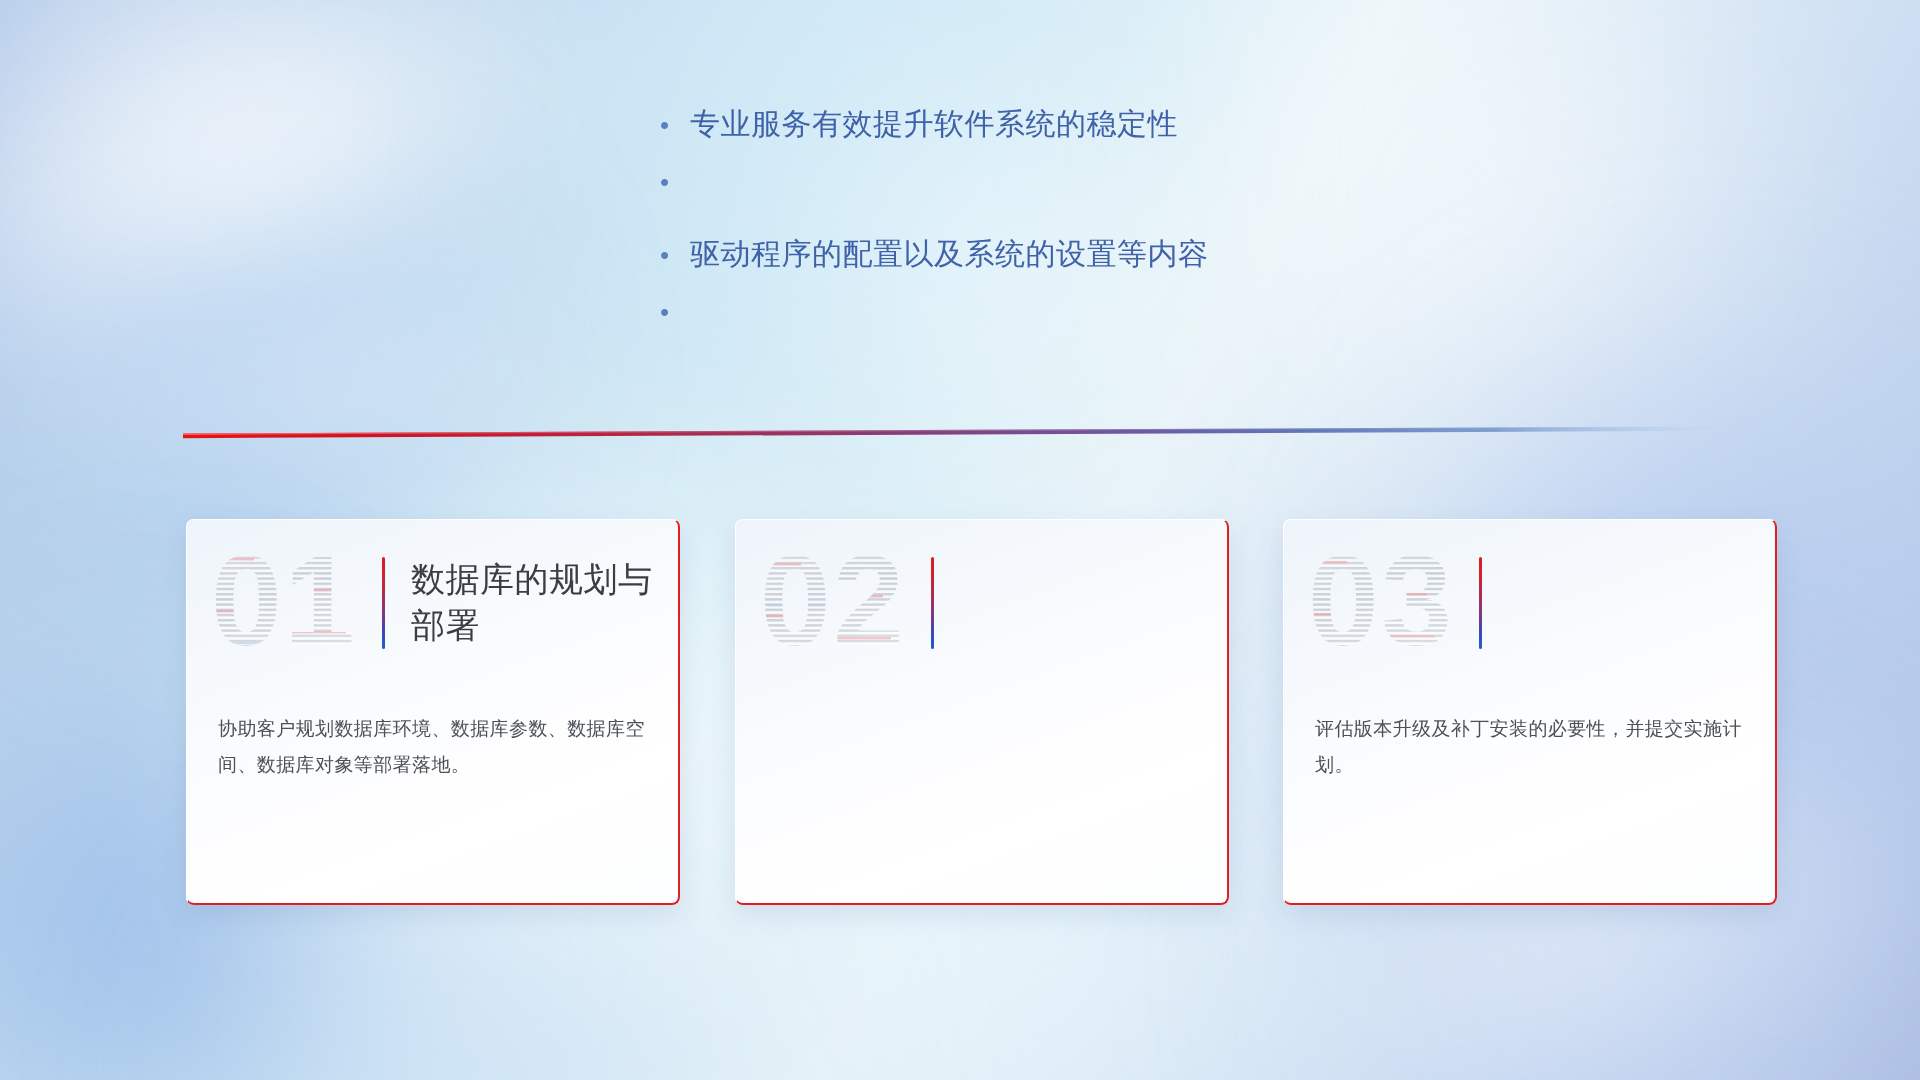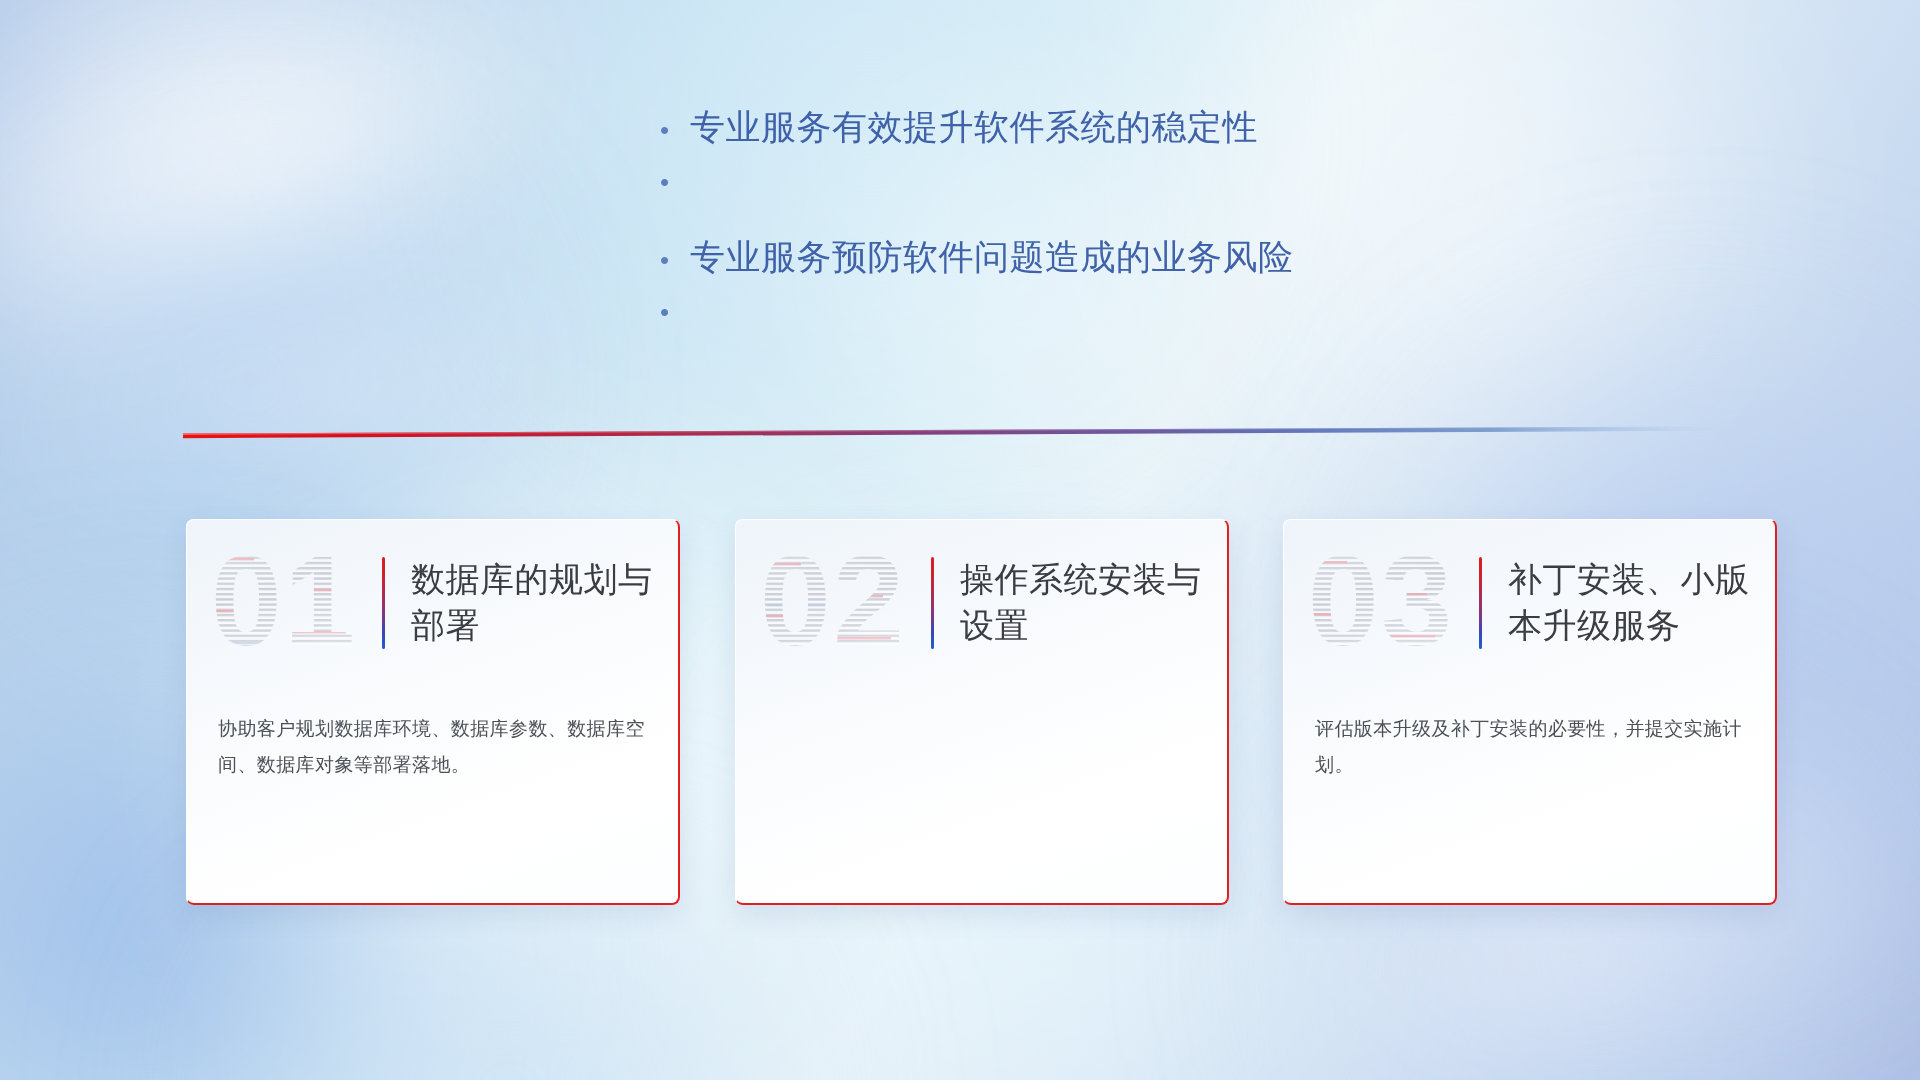--- a/index.html
+++ b/index.html
@@ -56,21 +56,21 @@
   .bullet-row{
     display:flex;align-items:baseline;
     height:65px;
   }
   .bullet-dot{
     width:30px;flex:0 0 30px;
     font-size:26px;line-height:1;color:#5b7fbd;
     text-align:left;
   }
   .bullet-text{
-    font-size:35px;
+    font-size:30px;
     color:#3f62a8;
     letter-spacing:.5px;
     white-space:nowrap;
     font-weight:500;
   }
 
   
   #separator{
     position:absolute;left:183px;top:421px;width:1560px;height:20px;
   }
@@ -144,21 +144,21 @@
 <div id="bullets">
   <div class="bullet-row">
     <span class="bullet-dot">•</span>
     <span class="bullet-text">专业服务有效提升软件系统的稳定性</span>
   </div>
   <div class="bullet-row">
     <span class="bullet-dot">•</span>
   </div>
   <div class="bullet-row">
     <span class="bullet-dot">•</span>
-    <span class="bullet-text">专业服务预防软件问题造成的业务风险</span>
+    <span class="bullet-text">驱动程序的配置以及系统的设置等内容</span>
   </div>
   <div class="bullet-row">
     <span class="bullet-dot">•</span>
   </div>
 </div>
 
 <div id="separator">
   <svg width="1560" height="20" viewBox="0 0 1560 20" xmlns="http://www.w3.org/2000/svg" aria-hidden="true">
     <defs>
       <linearGradient id="sepGrad" x1="0" y1="0" x2="1" y2="0">
@@ -250,21 +250,20 @@
             <rect x="0" y="22" width="58" height="2.4" fill="#e4808c" opacity=".85"></rect>
             <rect x="0" y="74" width="50" height="2.4" fill="#e4808c" opacity=".85"></rect>
             <rect x="88" y="54" width="52" height="2.4" fill="#e4808c" opacity=".8"></rect>
             <rect x="94" y="96" width="54" height="2.4" fill="#e4808c" opacity=".8"></rect>
             <rect x="24" y="63" width="58" height="2.4" fill="#9fb6d8" opacity=".8"></rect>
             <rect x="0" y="0" width="180" height="124" fill="#ffffff" mask="url(#m2)" opacity=".55"></rect>
           </g>
         </svg>
       </div>
       <div class="vdiv"></div>
-      <div class="card-title">操作系统安装与设置</div>
     </div>
   </div>
 
   <div class="card card3">
     <div class="frame"></div>
     <div class="card-head">
       <div class="num-wrap">
         <svg width="180" height="124" viewBox="0 0 180 124" xmlns="http://www.w3.org/2000/svg" aria-hidden="true">
           <defs>
             <pattern id="stripes3" width="4" height="5.2" patternUnits="userSpaceOnUse">
@@ -287,18 +286,17 @@
             <rect x="0" y="20" width="56" height="2.4" fill="#e4808c" opacity=".85"></rect>
             <rect x="0" y="72" width="48" height="2.4" fill="#e4808c" opacity=".85"></rect>
             <rect x="86" y="52" width="50" height="2.4" fill="#e4808c" opacity=".8"></rect>
             <rect x="92" y="94" width="52" height="2.4" fill="#e4808c" opacity=".8"></rect>
             <rect x="26" y="106" width="50" height="2.4" fill="#9fb6d8" opacity=".8"></rect>
             <rect x="0" y="0" width="180" height="124" fill="#ffffff" mask="url(#m3)" opacity=".55"></rect>
           </g>
         </svg>
       </div>
       <div class="vdiv"></div>
-      <div class="card-title">补丁安装、小版本升级服务</div>
     </div>
     <div class="card-body">评估版本升级及补丁安装的必要性，并提交实施计划。</div>
   </div>
 
 </div>
 
 </body></html>

